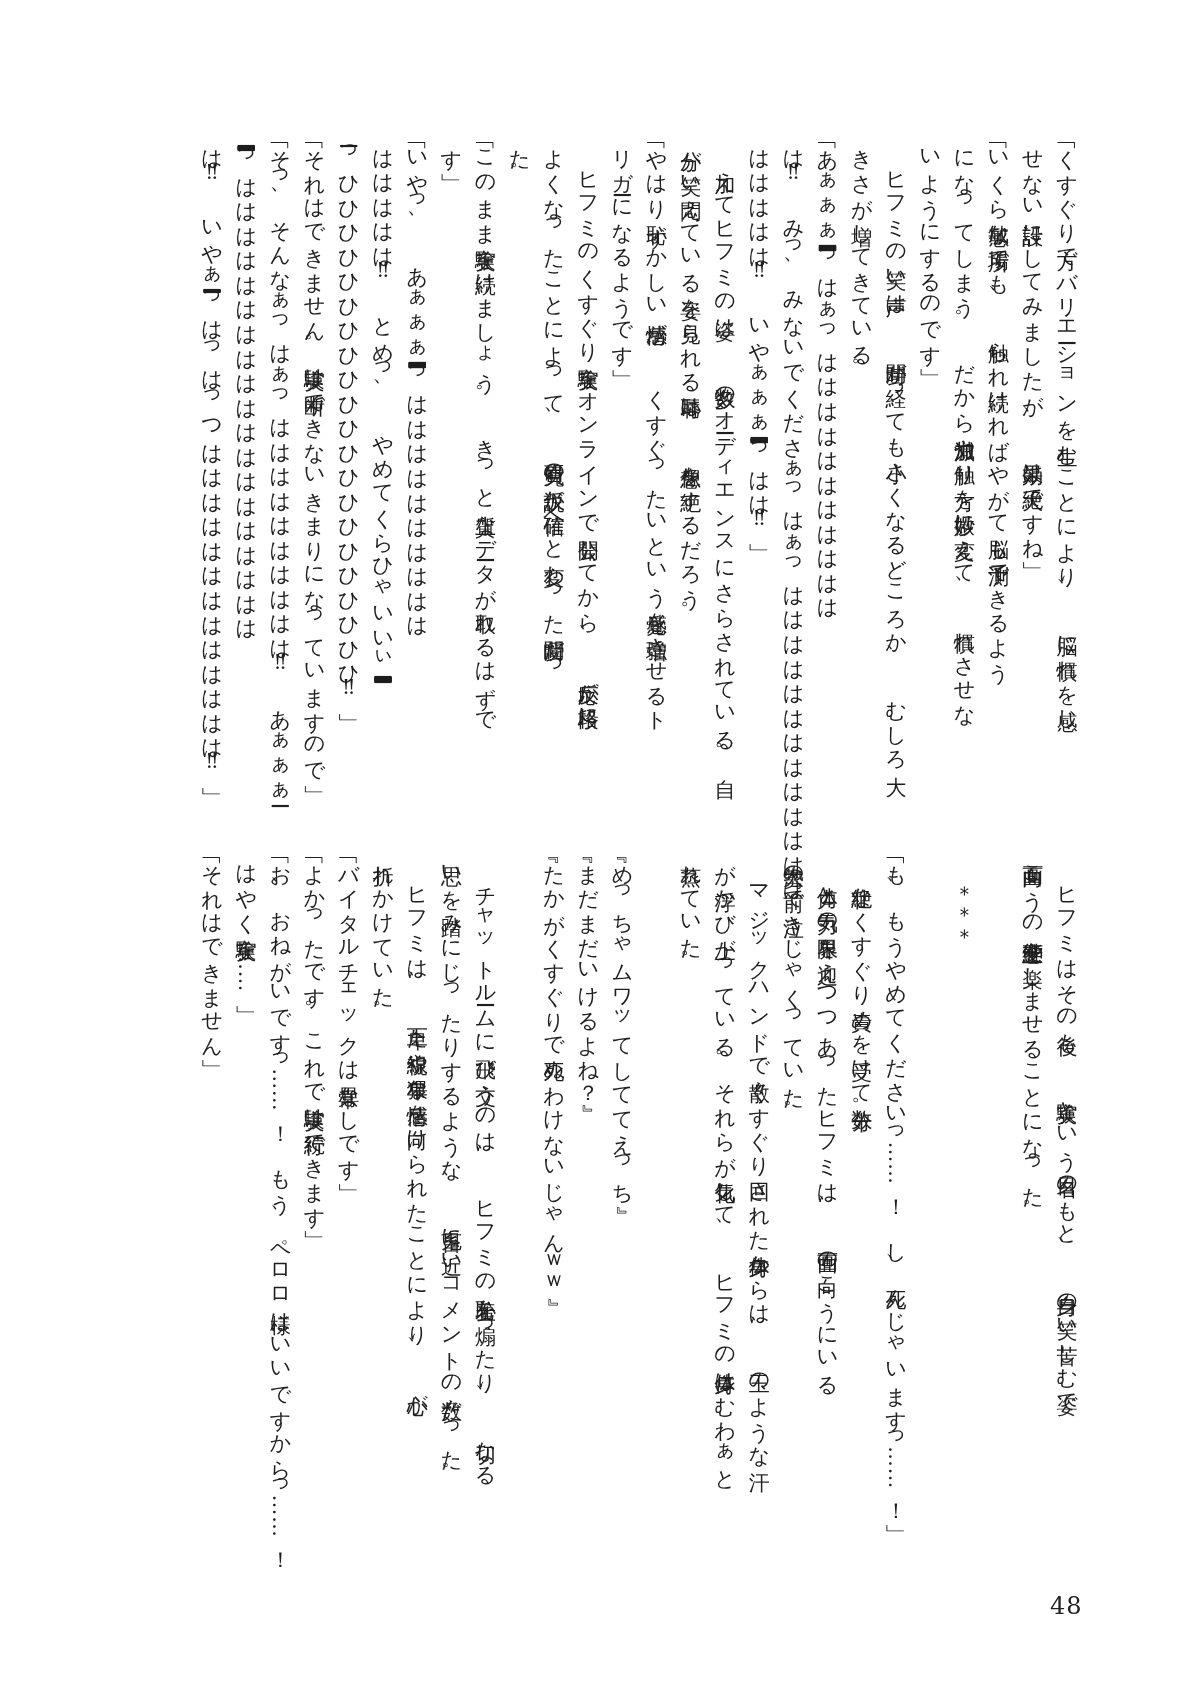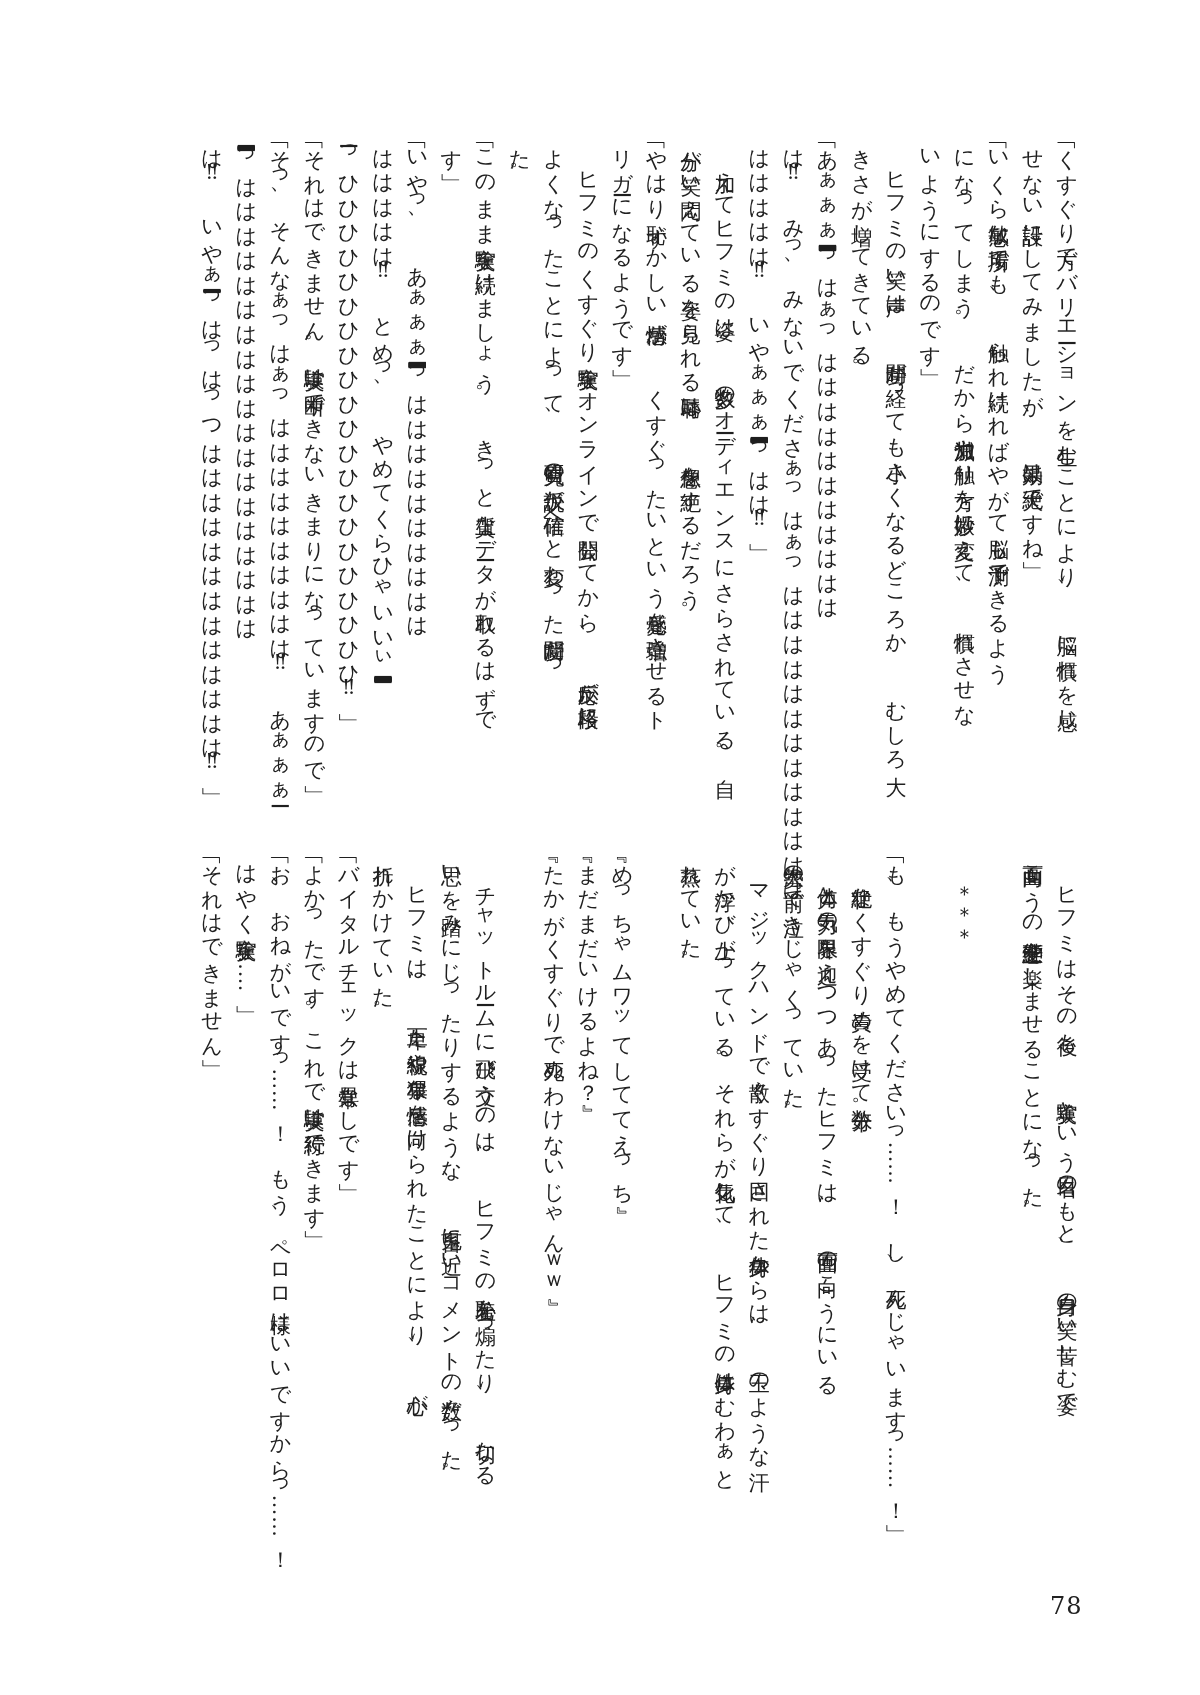--- a/index.html
+++ b/index.html
@@ -104,15 +104,15 @@
       <div class="tline">思いを踏みにじったりするような、　鬼畜に近いコメントの数々だった。</div>
       <div class="tline">　ヒフミは、　下卑た視線や卑猥な感情を向けられたことにより、　心が</div>
       <div class="tline">折れかけていた。</div>
       <div class="tline">「バイタルチェックは異常なしです」</div>
       <div class="tline">「よかったです。これで実験は続行できます」</div>
       <div class="tline">「お、おねがいですっ……！　もう、ペロロ様はいいですからっ……！</div>
       <div class="tline">はやく実験を……」</div>
       <div class="tline">「それはできません」</div>
     </div>
 
-  <div class="page-num">78</div>
+  <div class="page-num">48</div>
 
 </div>
 
 </body></html>

